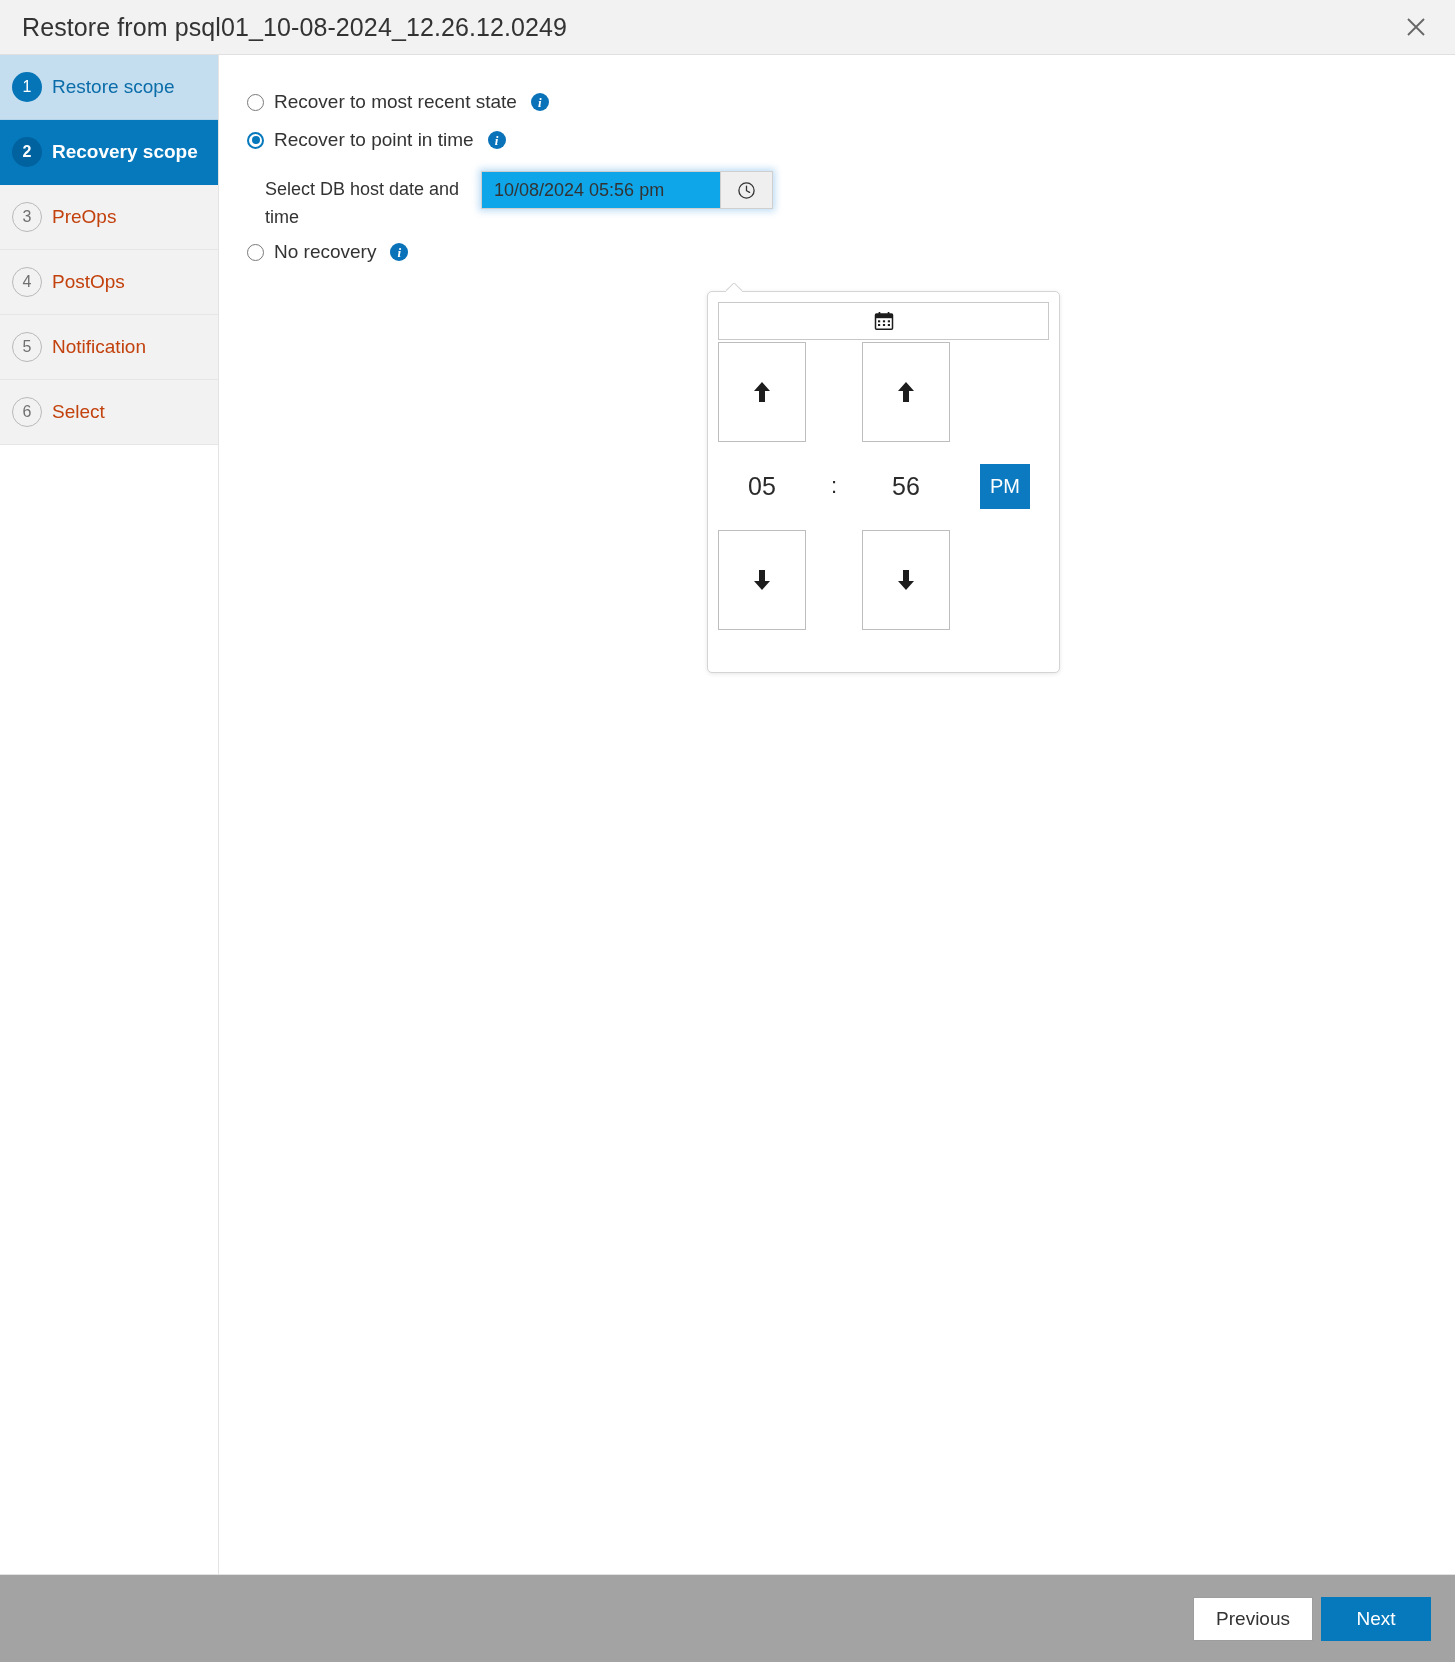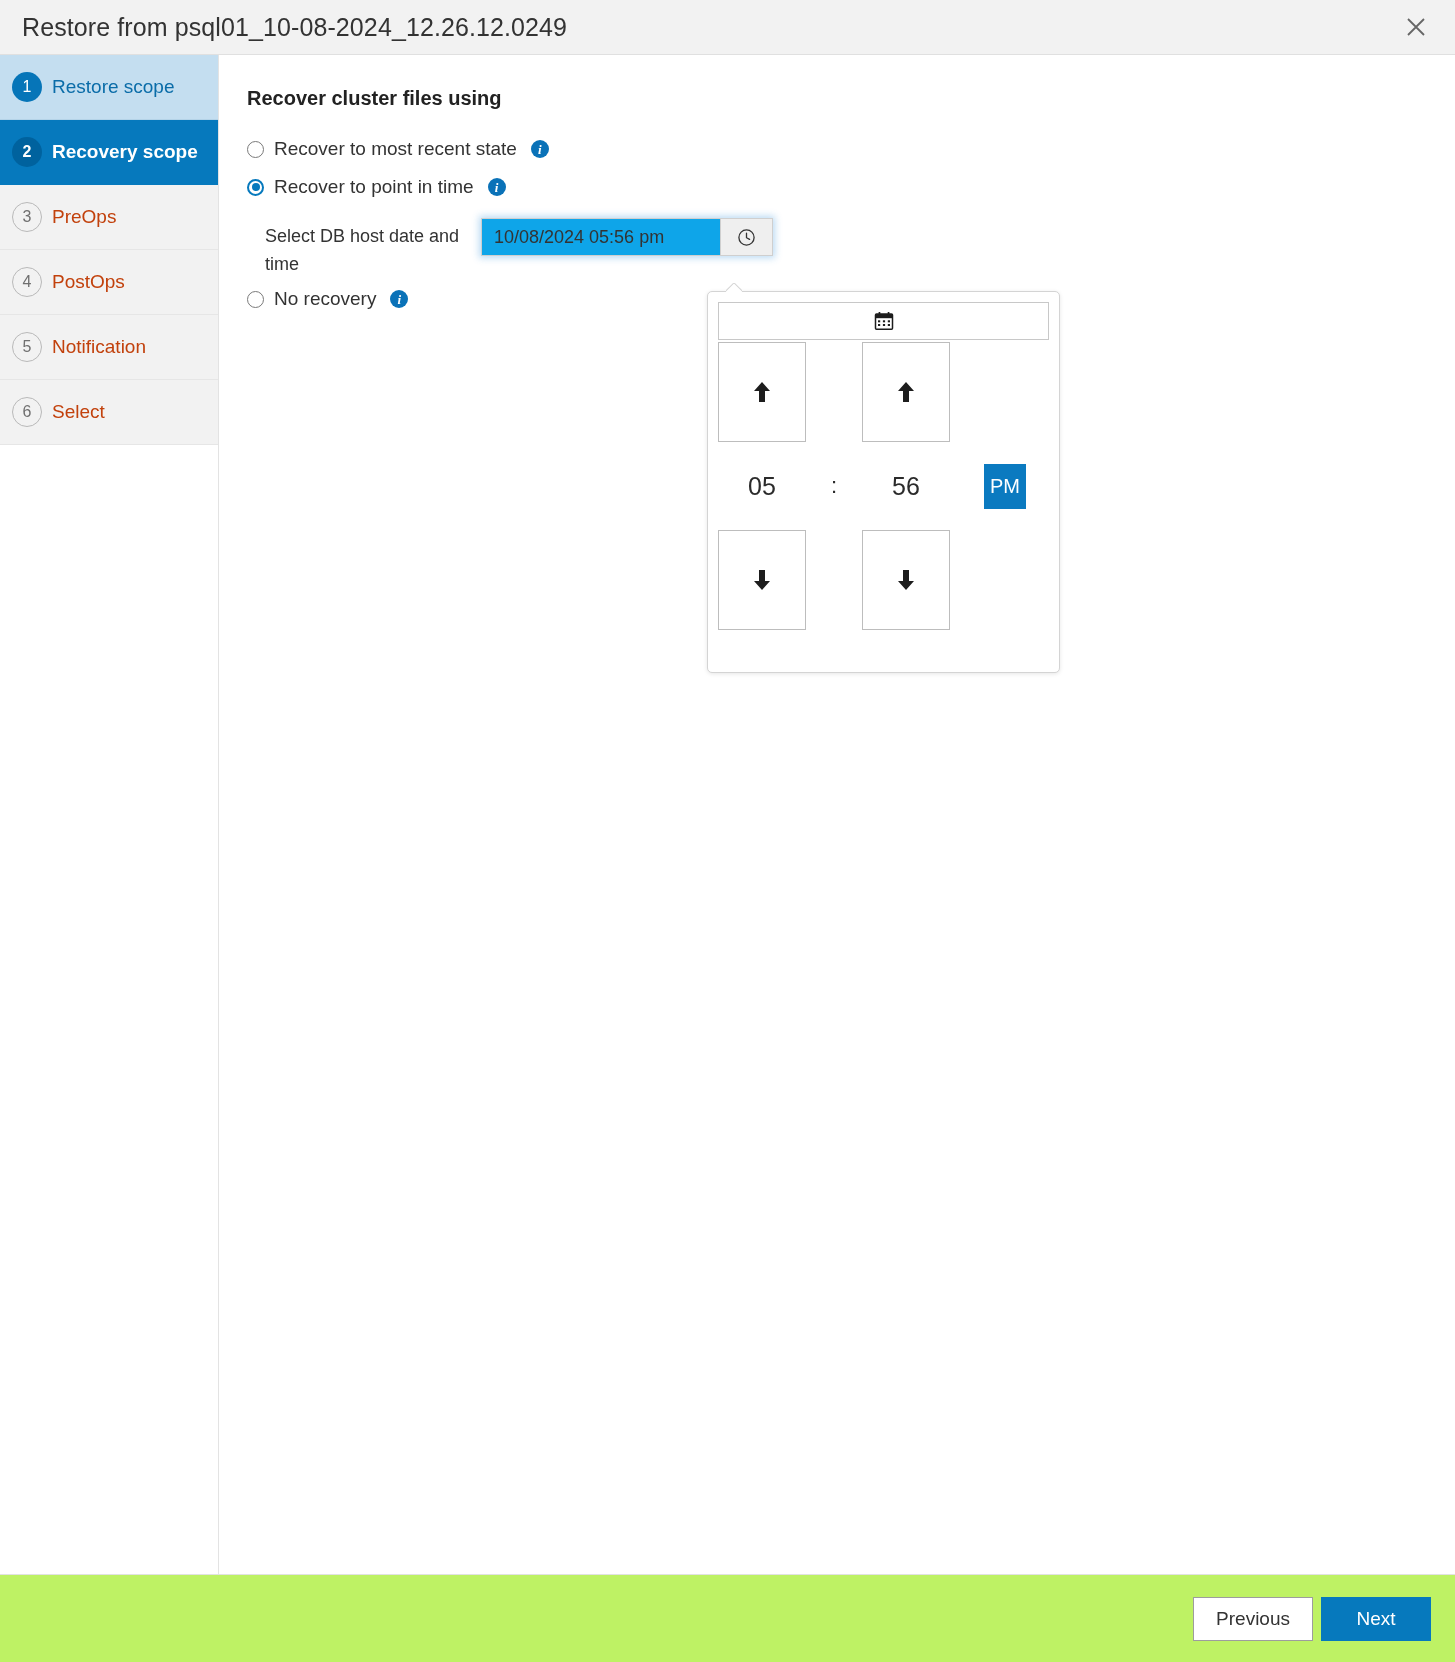--- a/index.html
+++ b/index.html
@@ -318,34 +318,34 @@
     font-size: 22px;
     color: #2b2b2b;
     text-align: center;
     width: 56px;
     flex: 0 0 56px;
   }
   .tp-meridiem {
     background: #0b7ac0;
     color: #ffffff;
     font-size: 20px;
-    width: 42px;
+    width: 50px;
     height: 45px;
     display: flex;
     align-items: center;
     justify-content: center;
     cursor: pointer;
     user-select: none;
   }
 
   
   .footer {
     flex: 0 0 88px;
     height: 88px;
-    background: #bef264;
+    background: #a3a3a3;
     border-top: 1px solid #e2e2e2;
     display: flex;
     align-items: center;
     justify-content: flex-end;
     padding-right: 24px;
     gap: 8px;
   }
   .btn {
     height: 44px;
     font-size: 19px;
@@ -411,21 +411,20 @@
 
       <div class="step pending">
         <div class="step-badge">6</div>
         <div class="step-label">Select</div>
       </div>
 
     </div>
 
     <div class="content">
 
-      <div class="section-heading">Recover cluster files using</div>
 
       <div class="radio-row">
         <span class="radio"></span>
         <span class="radio-label">Recover to most recent state</span>
         <span class="info-icon">i</span>
       </div>
 
       <div class="radio-row">
         <span class="radio checked"></span>
         <span class="radio-label">Recover to point in time</span>

